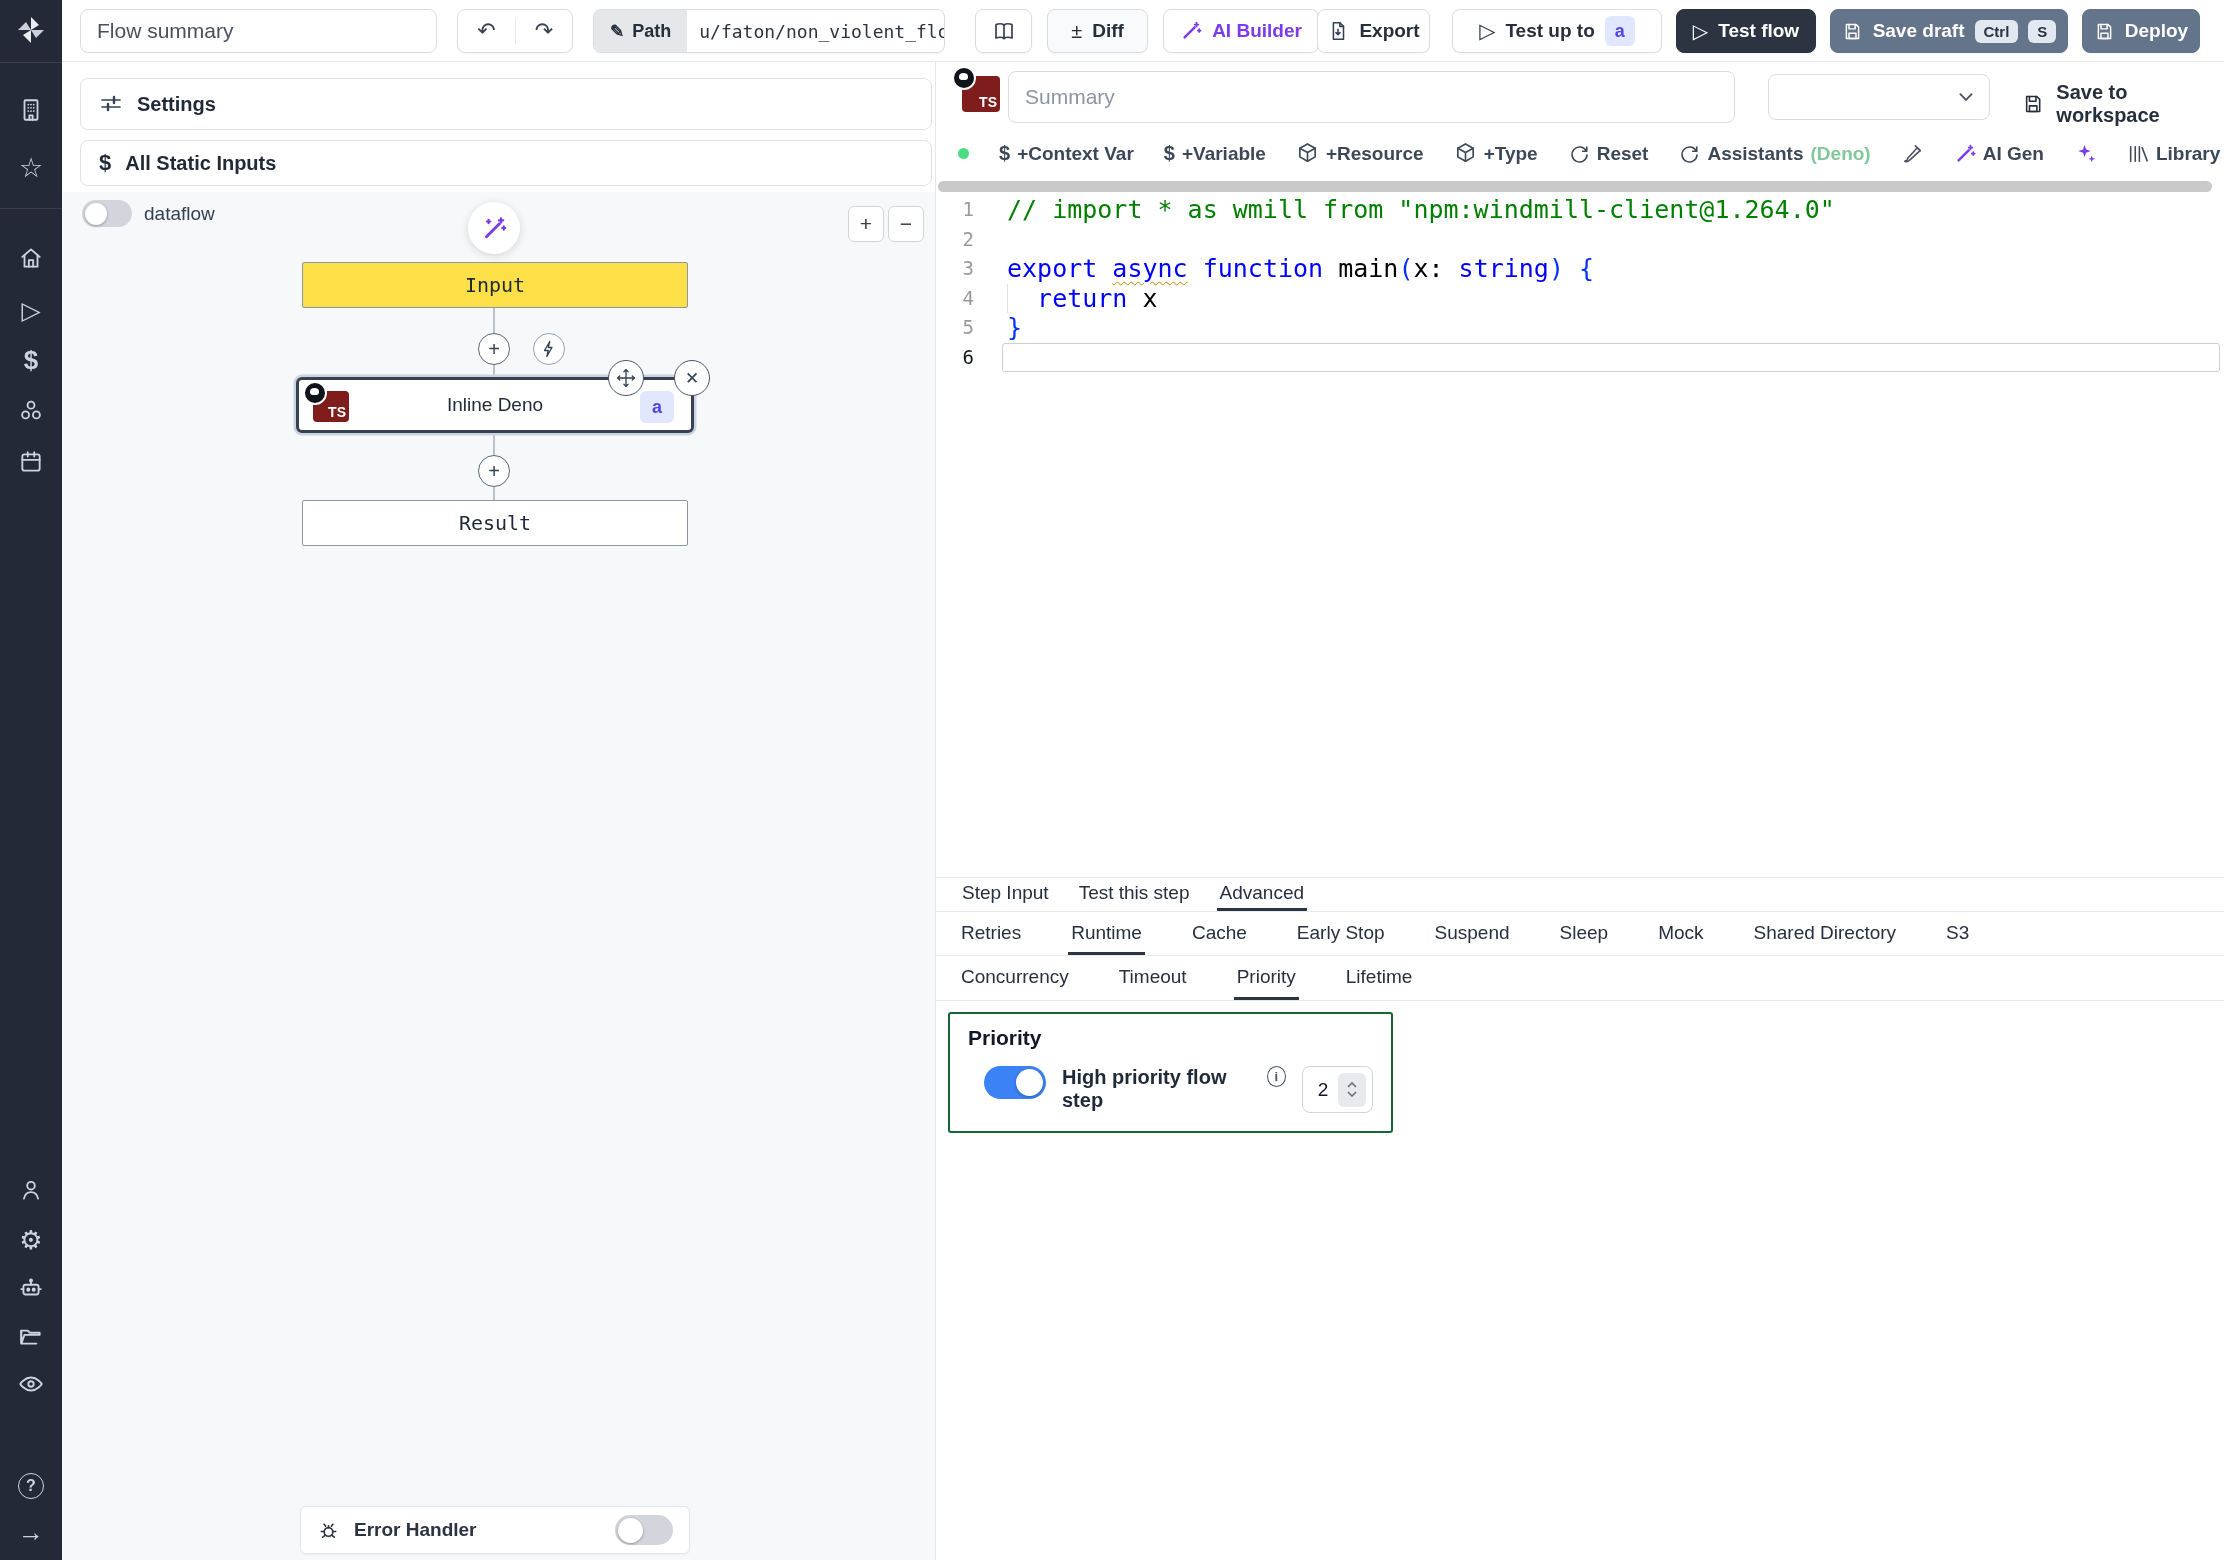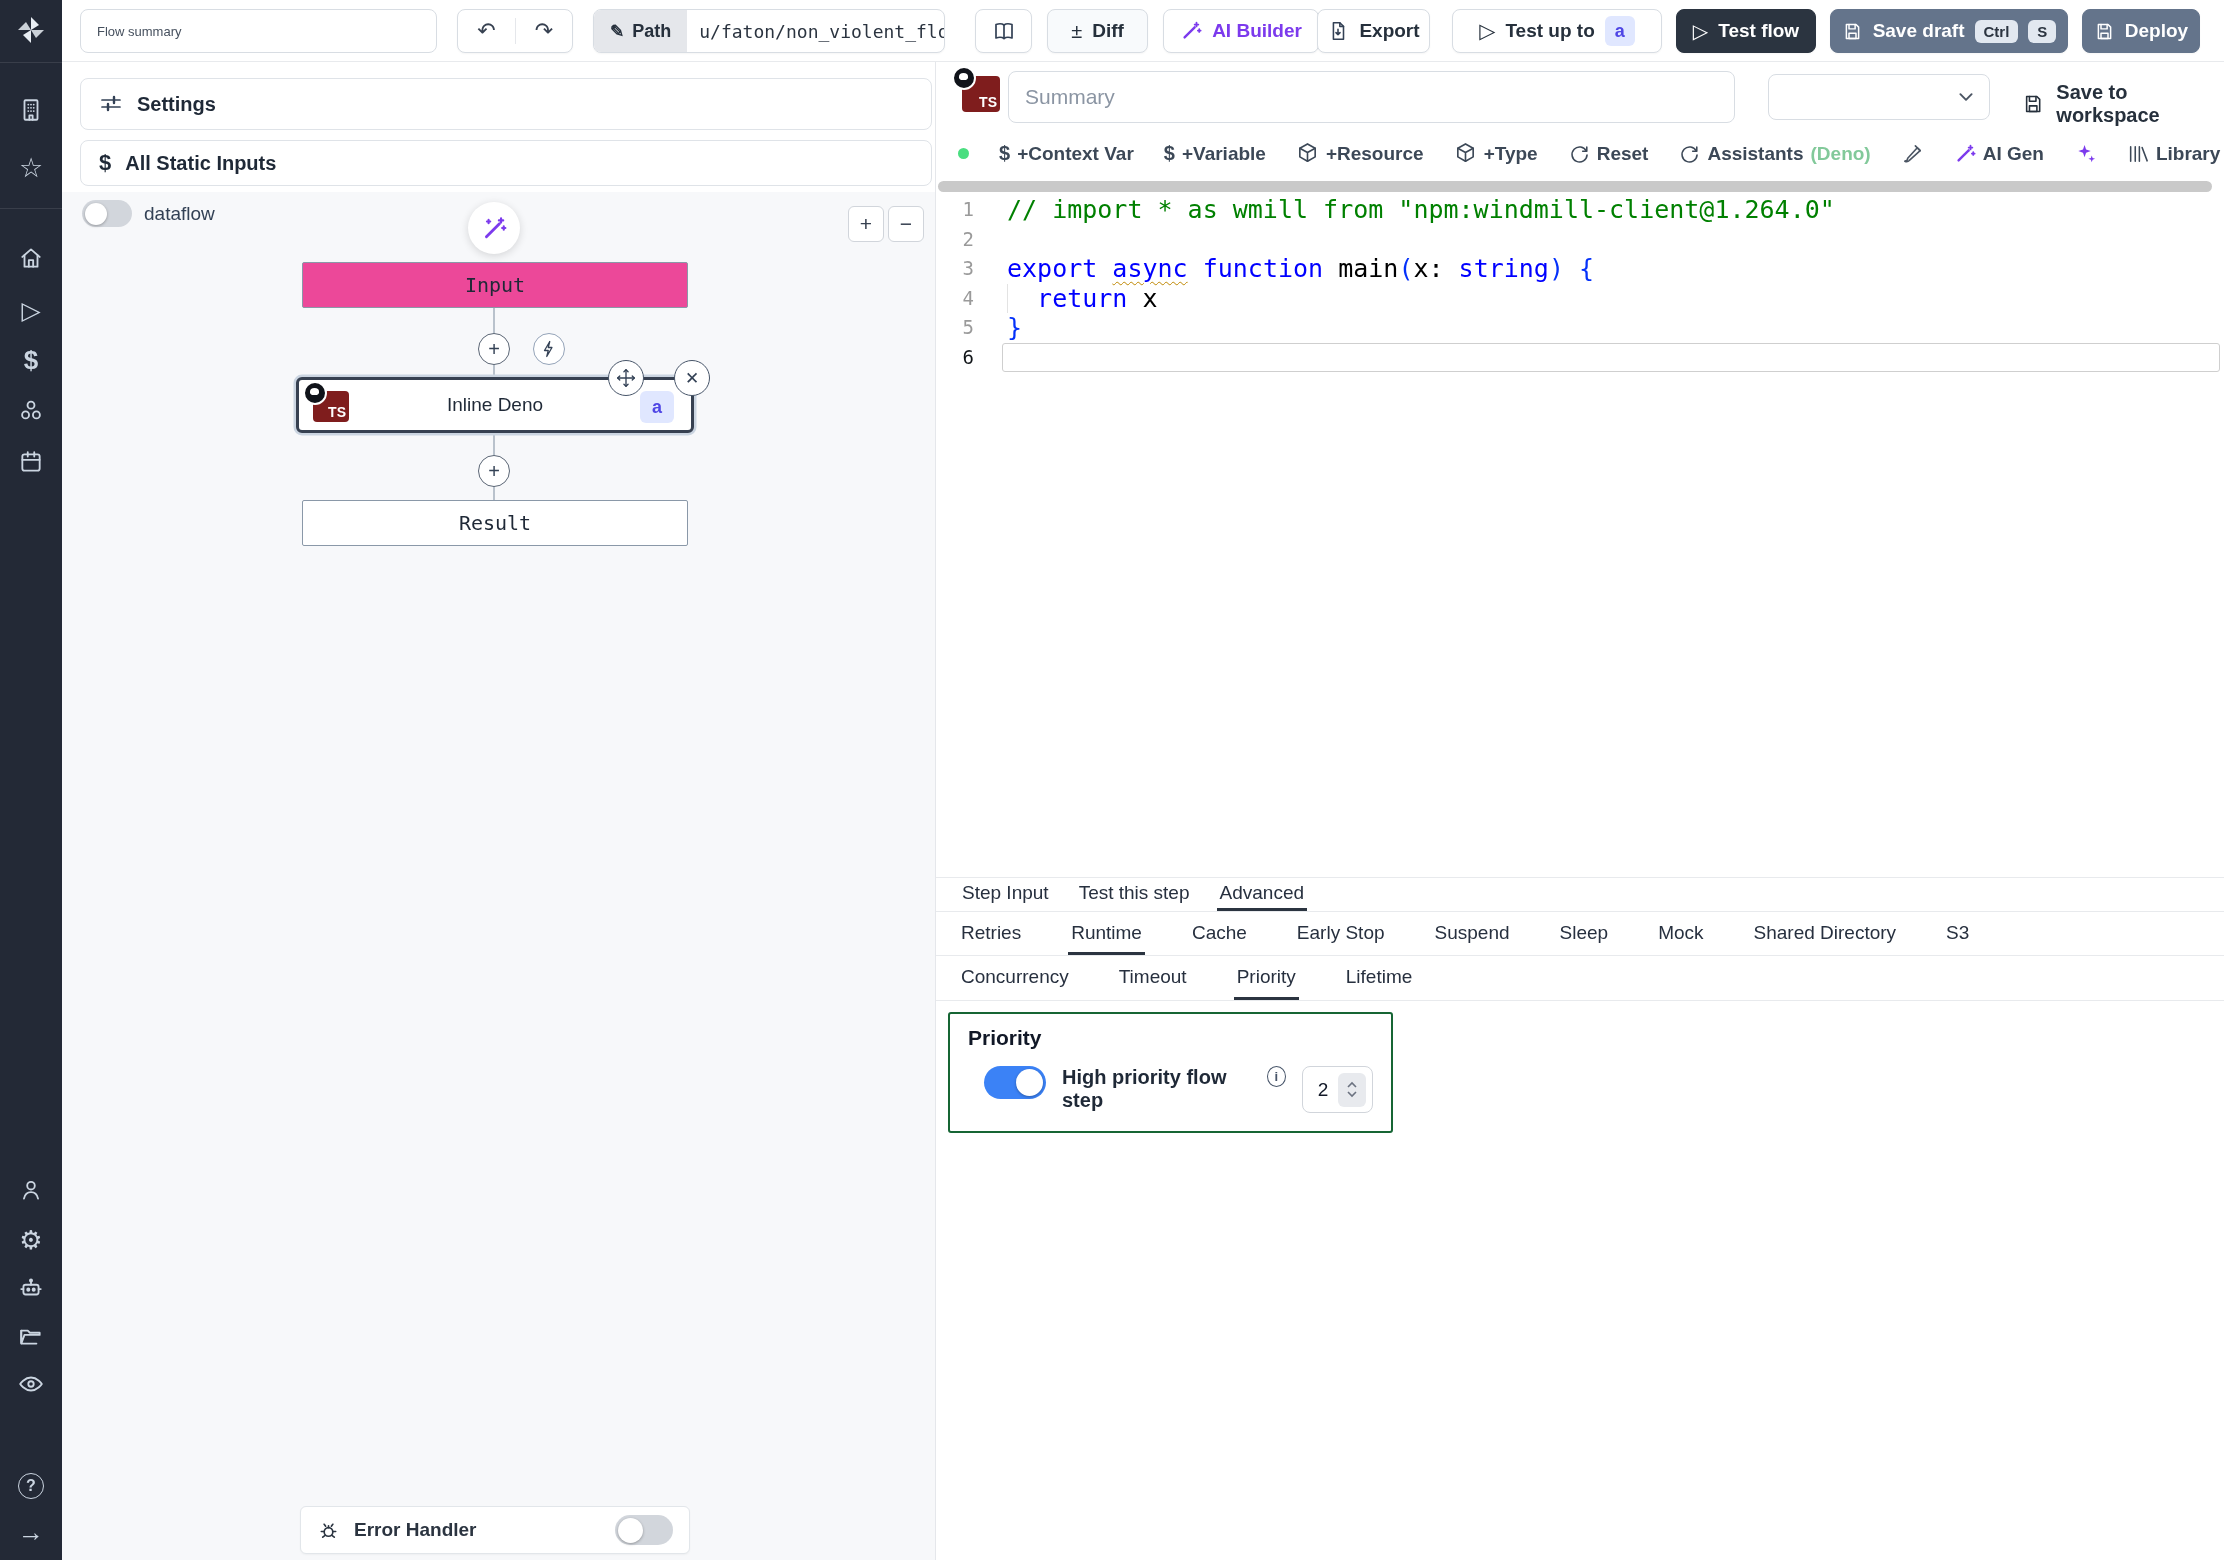--- a/index.html
+++ b/index.html
@@ -12,21 +12,21 @@
   
   #rail { left:0; top:0; width:62px; height:1560px; background:#232936; }
   .rail-div { position:absolute; left:0; width:62px; height:1px; background:rgba(255,255,255,.10); }
   .rail-ic { position:absolute; left:13px; width:36px; height:36px; display:flex; align-items:center; justify-content:center; color:#cbd5e1; font-size:24px; cursor:pointer; }
 
   
   #topbar { left:62px; top:0; width:2162px; height:62px; background:#fff; border-bottom:1px solid #e8eaed; }
   .tb { position:absolute; top:9px; height:44px; display:inline-flex; align-items:center; justify-content:center; gap:10px; border:1px solid #d8dde3; border-radius:8px; background:#fff; font-weight:700; font-size:19px; color:#26303c; box-shadow:0 1px 2px rgba(0,0,0,.04); cursor:pointer; }
   .tb-slate { background:#64748b; border-color:#64748b; color:#fff; }
   .tb-dark { background:#2b3440; border-color:#2b3440; color:#fff; }
-  input.txt { border:1px solid #d8dde3; border-radius:8px; font-size:13px; color:#46505e; padding:0 16px; outline:none; background:#fff; }
+  input.txt { border:1px solid #d8dde3; border-radius:8px; font-size:21px; color:#46505e; padding:0 16px; outline:none; background:#fff; }
   input.txt::placeholder { color:#8b95a3; }
   .kbd { background:#e2e8f0; color:#2b3440; border-radius:6px; font-size:15px; font-weight:700; padding:3px 9px; }
   .badge-a { background:#e0e7ff; color:#4f46e5; border-radius:6px; width:30px; height:30px; display:flex; align-items:center; justify-content:center; font-weight:700; font-size:18px; }
   .purple { color:#7c3aed; }
 
   
   #flowpanel { left:62px; top:62px; width:874px; height:1498px; background:#fff; border-right:1px solid #e5e7eb; overflow:hidden; }
   .hbox { position:absolute; left:18px; width:852px; background:#fff; border:1px solid #dfe3e8; border-radius:8px; display:flex; align-items:center; gap:14px; padding:0 18px; font-weight:700; font-size:20px; color:#1f2937; cursor:pointer; }
   #grapharea { position:absolute; left:0; top:130px; width:873px; height:1368px; background:#f7f8fa; }
   .node { position:absolute; display:flex; align-items:center; justify-content:center; font-family:"DejaVu Sans Mono",monospace; font-size:20px; color:#1f2937; cursor:pointer; }
@@ -236,21 +236,21 @@
         <path d="M5 20L17 8" stroke-width="2.6"></path>
         <path d="M18.5 3v4M16.5 5h4M21 10.5v3M19.5 12h3M7 4.5v3M5.5 6h3"></path>
       </svg>
   </div>
 
   <div class="abs" style="left:786px;top:144px;width:36px;height:36px;border:1px solid #d1d5db;border-radius:6px;background:#fff;display:flex;align-items:center;justify-content:center;font-size:21px;color:#374151">+</div>
   <div class="abs" style="left:826px;top:144px;width:36px;height:36px;border:1px solid #d1d5db;border-radius:6px;background:#fff;display:flex;align-items:center;justify-content:center;font-size:21px;color:#374151">−</div>
 
   <div class="abs" style="left:431px;top:246px;width:2px;height:192px;background:#b9c2cc"></div>
 
-  <div class="node" style="left:240px;top:200px;width:386px;height:46px;background:#ec4899;border:1px solid #8a98a8;border-radius:2px">Input</div>
+  <div class="node" style="left:240px;top:200px;width:386px;height:46px;background:#fde047;border:1px solid #8a98a8;border-radius:2px">Input</div>
 
   <div class="circle-btn" style="left:416px;top:271px;width:32px;height:32px;font-size:20px;font-weight:400">+</div>
   <div class="circle-btn" style="left:471px;top:271px;width:32px;height:32px;border-color:#94a3b8">
     <svg class="icon" width="18" height="18" viewBox="0 0 24 24" style="color:#334155">
         <path d="M13 2L6 14h5l-2 8 7-12h-5l2-8z"></path>
       </svg>
   </div>
 
   <div class="node" style="left:234px;top:315px;width:398px;height:56px;background:#fff;border:3px solid #374151;border-radius:6px;box-shadow:0 0 0 2.5px #cbd5e1;font-family:'Liberation Sans',sans-serif;font-size:19px">
     <div class="ts-badge" style="position:absolute;left:14px;top:11px;width:36px;height:31px">

